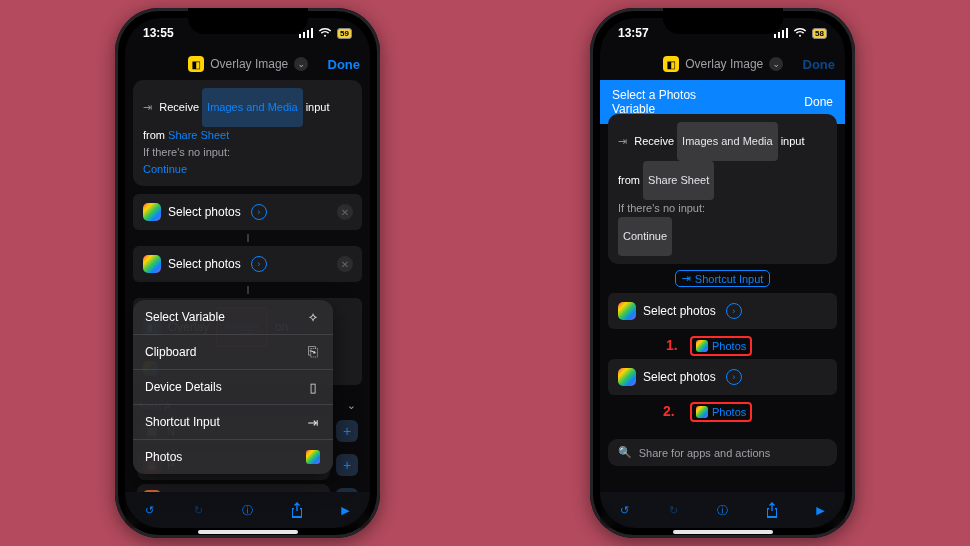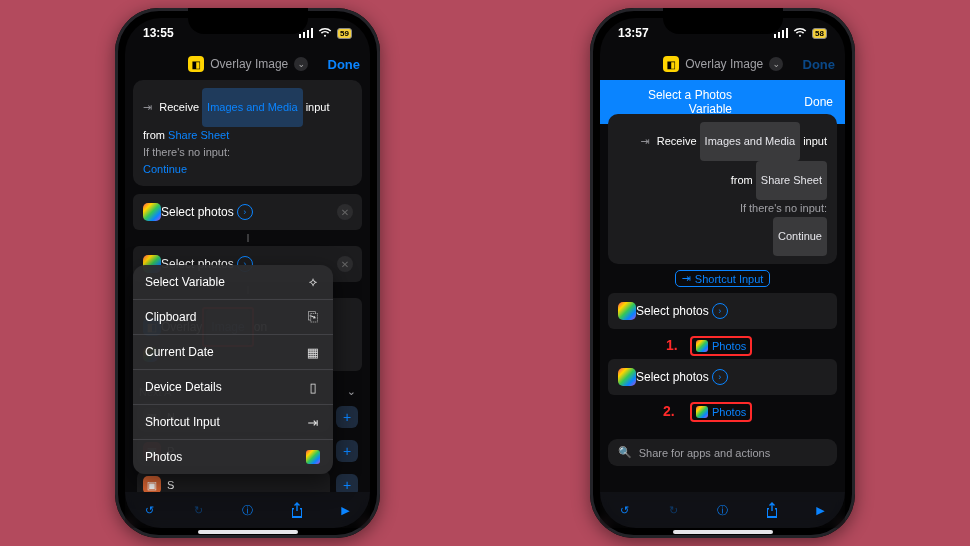--- a/index.html
+++ b/index.html
@@ -12,21 +12,21 @@
     --muted:#a0a0a5;
     --chip:#3a3a3c;
     --yellow:#ffd400;
     --red:#ff2a2a;
     --ghost:#3d3d40;
   }
   html,body{margin:0;padding:0;width:970px;height:546px;background:var(--bg);font-family:-apple-system,Helvetica,Arial,sans-serif;color:var(--text);font-size:11px;}
   .stage{position:relative;width:970px;height:546px;}
   .phone{position:absolute;width:265px;height:530px;top:8px;background:#000;border-radius:44px;box-shadow:inset 0 0 0 3px #232328, 0 4px 18px rgba(0,0,0,.45);overflow:hidden;}
   .phone.left{left:115px;}
-  .phone.right{left:590px;text-align:right;}
+  .phone.right{left:590px;}
   .notch{position:absolute;top:0;left:50%;transform:translateX(-50%);width:120px;height:26px;background:#000;border-bottom-left-radius:16px;border-bottom-right-radius:16px;z-index:5;}
   .screen{position:absolute;inset:10px;border-radius:36px;background:var(--black);overflow:hidden;}
   .status{display:flex;justify-content:space-between;align-items:center;height:30px;padding:0 18px 0 18px;font-weight:600;font-size:12px;}
   .status .r{display:flex;gap:5px;align-items:center;}
   .sig,.wifi{display:inline-block;}
   .sig{width:14px;height:10px;background:
     linear-gradient(#fff,#fff) 0 6px/2px 4px no-repeat,
     linear-gradient(#fff,#fff) 4px 4px/2px 6px no-repeat,
     linear-gradient(#fff,#fff) 8px 2px/2px 8px no-repeat,
     linear-gradient(#fff,#fff) 12px 0/2px 10px no-repeat;}
@@ -36,21 +36,21 @@
   .header .mid{display:flex;align-items:center;gap:6px;color:var(--muted);font-size:12px;}
   .appicon{width:16px;height:16px;border-radius:4px;display:flex;align-items:center;justify-content:center;font-size:10px;}
   .appicon.yellow{background:var(--yellow);color:#000;}
   .chev{width:14px;height:14px;border-radius:7px;background:#2b2b2e;color:#aaa;font-size:9px;display:flex;align-items:center;justify-content:center;}
   .done{color:var(--blue);font-weight:600;font-size:13px;}
   .body{position:absolute;top:62px;bottom:36px;left:0;right:0;padding:0 8px;overflow:hidden;}
   .card{background:var(--card);border-radius:10px;padding:8px 10px;margin-bottom:8px;font-size:11px;line-height:17px;}
   .chip{display:inline-block;background:var(--chip);border-radius:4px;padding:11px 5px;color:#e5e5ea;}
   .link{color:var(--blue);}
   .muted{color:var(--muted);}
-  .actrow{display:flex;align-items:center;background:var(--card);border-radius:6px;padding:9px 10px;margin-bottom:8px;font-size:12px;position:relative;}
+  .actrow{display:flex;align-items:center;gap:7px;background:var(--card);border-radius:6px;padding:9px 10px;margin-bottom:8px;font-size:12px;position:relative;}
   .ico{width:18px;height:18px;border-radius:5px;display:flex;align-items:center;justify-content:center;font-size:11px;}
   .ico.photos{background:linear-gradient(135deg,#ff5250,#ffd400,#34c759,#0a84ff,#af52de);}
   .ico.overlay{background:#0a84ff;}
   .circ{width:14px;height:14px;border-radius:50%;border:1.5px solid var(--blue);display:inline-flex;align-items:center;justify-content:center;color:var(--blue);font-size:9px;margin-left:3px;}
   .xbtn{position:absolute;right:9px;top:50%;transform:translateY(-50%);width:16px;height:16px;border-radius:50%;background:#2c2c2e;color:#666;font-size:10px;display:flex;align-items:center;justify-content:center;}
   .connector{width:2px;height:8px;background:#3a3a3c;margin:-4px auto 4px;}
   .redbox{border:2px solid var(--red);border-radius:3px;padding:0 2px;display:inline-block;}
   .nextrow{display:flex;align-items:center;justify-content:space-between;color:var(--muted);font-size:11px;padding:6px 6px 2px;}
   .sugrow{display:flex;align-items:center;gap:6px;padding:2px 4px 2px;}
   .sug{display:flex;align-items:center;gap:6px;background:var(--card);border-radius:8px;padding:6px;flex:1;min-width:0;font-size:11px;}
@@ -173,24 +173,20 @@
       <div class="menu">
         <div class="mi">
           <span>Select Variable</span>
           <span class="glyph">⟡</span>
         </div>
         <div class="mi">
             <span>Clipboard</span>
             <span class="glyph">⎘</span>
           </div>
         <div class="mi">
-            <span>Current Date</span>
-            <span class="glyph">▦</span>
-          </div>
-        <div class="mi">
             <span>Device Details</span>
             <span class="glyph">▯</span>
           </div>
         <div class="mi">
             <span>Shortcut Input</span>
             <span class="glyph">⇥</span>
           </div>
         <div class="mi">
             <span>Photos</span>
             <span class="glyph">

